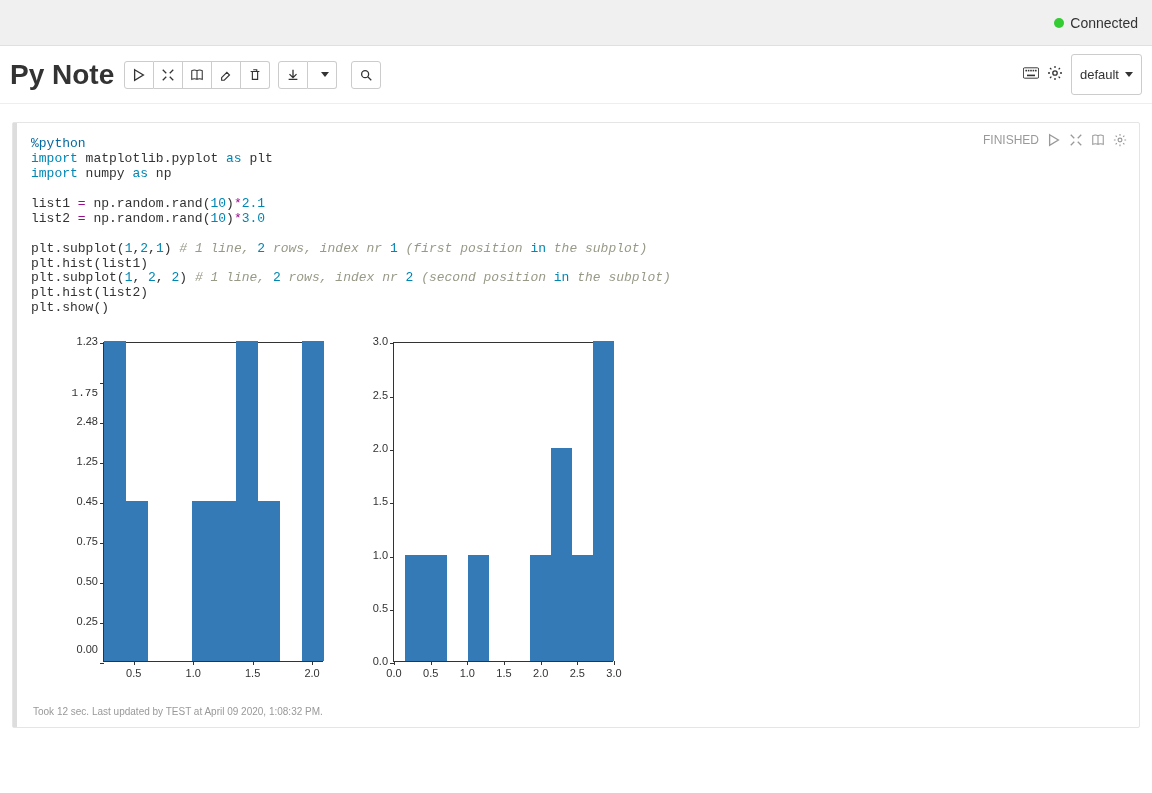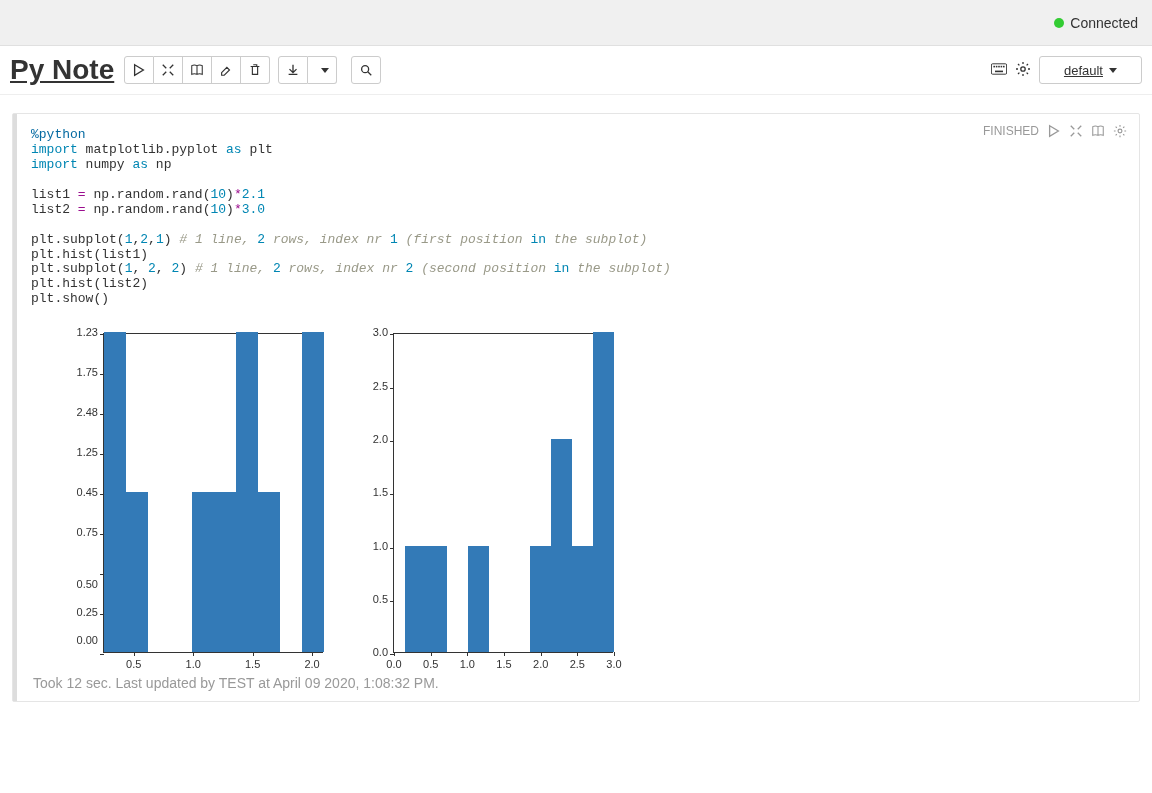--- a/index.html
+++ b/index.html
@@ -1,29 +1,29 @@
 <!DOCTYPE html>
 <html><head>
 <meta charset="utf-8">
 <style>
   * { box-sizing: border-box; }
   body { margin: 0; font-family: "Helvetica Neue", Helvetica, Arial, sans-serif; font-size: 13px; color: #333; background: #fff; }
   .topbar { height: 46px; background: #f0f0f0; border-bottom: 1px solid #e0e0e0; display:flex; align-items:center; justify-content:flex-end; padding:0 14px; }
   .conn-dot { width: 10px; height: 10px; border-radius: 50%; background: #3c3; display:inline-block; margin-right:6px;}
   .conn-text { font-size: 14px; color:#333; }
-  .header { display:flex; align-items:center; padding: 8px 10px; border-bottom: 1px solid #eee; text-decoration: underline;}
+  .header { display:flex; align-items:center; padding: 8px 10px; border-bottom: 1px solid #eee;}
   .title { font-size: 28px; font-weight: 700; margin-right: 10px; }
   .btn-group { display:inline-flex; }
   .btn { border:1px solid #ccc; background:#fff; color:#333; height:28px; min-width:28px; padding:0 7px; display:inline-flex; align-items:center; justify-content:center; cursor:pointer; font-size:12px; }
   .btn-group .btn { border-left-width:0; }
   .btn-group .btn:first-child { border-left-width:1px; border-top-left-radius:3px; border-bottom-left-radius:3px;}
   .btn-group .btn:last-child { border-top-right-radius:3px; border-bottom-right-radius:3px;}
   .btn-single { border-radius:3px; border-left-width:1px;}
   .header-right { margin-left:auto; display:flex; align-items:center; gap:8px;}
-  .select-like { border:1px solid #ccc; border-radius:3px; height:28px; display:inline-flex; align-items:center; padding:0 24px; font-size:13px; cursor:pointer; }
+  .select-like { border:1px solid #ccc; border-radius:3px; height:41px; display:inline-flex; align-items:center; padding:0 8px; font-size:13px; cursor:pointer; }
   .caret { margin-left:6px; display:inline-block; width:0;height:0;border-left:4px solid transparent;border-right:4px solid transparent;border-top:5px solid #333;}
   .notebook { padding: 18px 12px; }
   .cell { border: 1px solid #e5e5e5; border-radius:2px; padding: 0; position:relative; background:#fff; margin-bottom:18px; box-shadow: 0 0 0 rgba(0,0,0,0);}
   .cell-inner { padding: 14px 18px 10px 18px; }
   .cell-left-border { position:absolute; left:0; top:0; bottom:0; width:4px; background:#ddd;}
   .cell-status { position:absolute; top:10px; right:12px; display:flex; align-items:center; gap:8px; color:#999; font-size:12px; }
   .cell-status .btn-like { color:#aaa; cursor:pointer; display:inline-flex; align-items:center;}
   .code { font-family: Menlo, Monaco, Consolas, "Courier New", monospace; font-size: 13px; line-height: 1.15; white-space: pre; color:#333; }
   .c-kw { color:#0086b3; }
   .c-num { color:#0086b3; }
@@ -32,21 +32,21 @@
   .c-magic { color:#0369a1; }
   .output { margin-top: 26px; }
   .charts { display:flex; gap: 28px; padding-left: 30px; }
   .chart { position:relative; }
   .plot-area { position:relative; border:1px solid #333; }
   .bar { position:absolute; bottom:0; background:#337ab7; }
   .yaxis-label { position:absolute; right: 100%; padding-right:6px; font-size:11px; color:#333; white-space:nowrap; transform: translateY(50%);}
   .ytick { position:absolute; left:-4px; width:4px; height:1px; background:#333;}
   .xtick { position:absolute; bottom:-4px; height:4px; width:1px; background:#333;}
   .xaxis-label { position:absolute; top: 100%; padding-top:6px; font-size:11px; color:#333; transform: translateX(-50%); white-space:nowrap;}
-  .footer-meta { color:#999; font-size:14px; padding-left: 2px; white-space: pre; }
+  .footer-meta { color:#999; font-size:10px; margin-top: 22px; padding-left: 2px; white-space: pre; }
   svg.icon { width:14px; height:14px; }
   svg.icon-lg { width:16px; height:16px; }
 </style>
 </head>
 <body>
 
 <div class="topbar">
   <span class="conn-dot"></span>
   <span class="conn-text">Connected</span>
 </div>
@@ -170,31 +170,31 @@
                 <div class="bar" style="left: 88px; width: 22px; height: 160px;"></div>
                 <div class="bar" style="left: 110px; width: 22px; height: 160px;"></div>
                 <div class="bar" style="left: 132px; width: 22px; height: 320px;"></div>
                 <div class="bar" style="left: 154px; width: 22px; height: 160px;"></div>
                 <div class="bar" style="left: 198px; width: 22px; height: 320px;"></div>
                 <div class="ytick" style="top: 320px;"></div>
                 <div class="yaxis-label" style="bottom: 12px;">0.00</div>
                 <div class="ytick" style="top: 280px;"></div>
                 <div class="yaxis-label" style="bottom: 40px;">0.25</div>
                 <div class="ytick" style="top: 240px;"></div>
-                <div class="yaxis-label" style="bottom: 68px; padding-left: 12px;">0.50</div>
+                <div class="yaxis-label" style="bottom: 80px; padding-left: 12px;">0.50</div>
                 <div class="ytick" style="top: 200px;"></div>
                 <div class="yaxis-label" style="bottom: 120px;">0.75</div>
                 <div class="ytick" style="top: 160px;"></div>
                 <div class="yaxis-label" style="bottom: 160px;">0.45</div>
                 <div class="ytick" style="top: 120px;"></div>
                 <div class="yaxis-label" style="bottom: 200px;">1.25</div>
                 <div class="ytick" style="top: 80px;"></div>
                 <div class="yaxis-label" style="bottom: 240px;">2.48</div>
                 <div class="ytick" style="top: 40px;"></div>
-                <div class="yaxis-label" style="bottom: 280px;">1.75</div>
+                <div class="yaxis-label" style="bottom: 268px; font-family: Liberation Mono, monospace;">1.75</div>
                 <div class="ytick" style="top: 0px;"></div>
                 <div class="yaxis-label" style="bottom: 320px;">1.23</div>
                 <div class="xtick" style="left: 29.7297px;"></div>
                 <div class="xaxis-label" style="left: 29.7297px;">0.5</div>
                 <div class="xtick" style="left: 89.1892px;"></div>
                 <div class="xaxis-label" style="left: 89.1892px;">1.0</div>
                 <div class="xtick" style="left: 148.649px;"></div>
                 <div class="xaxis-label" style="left: 148.649px;">1.5</div>
                 <div class="xtick" style="left: 208.108px;"></div>
                 <div class="xaxis-label" style="left: 208.108px;">2.0</div>

